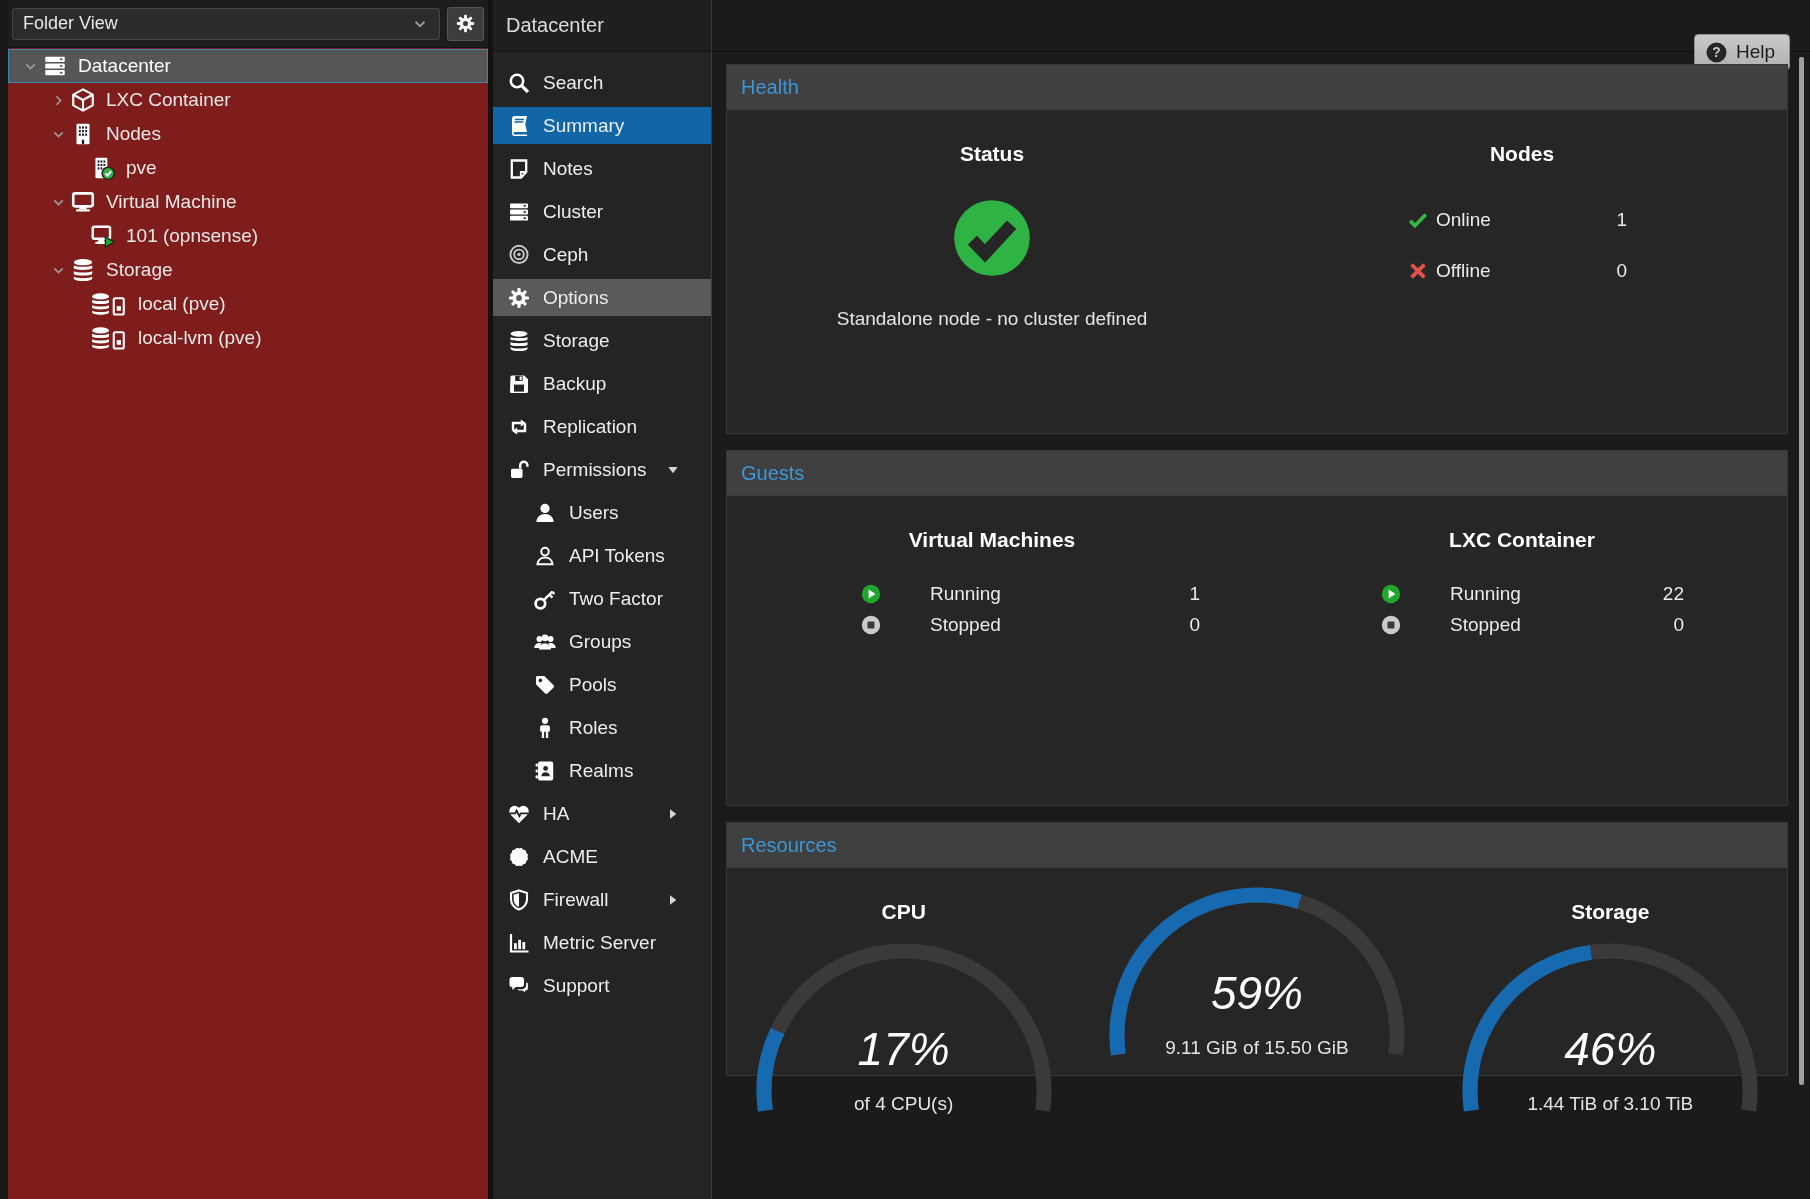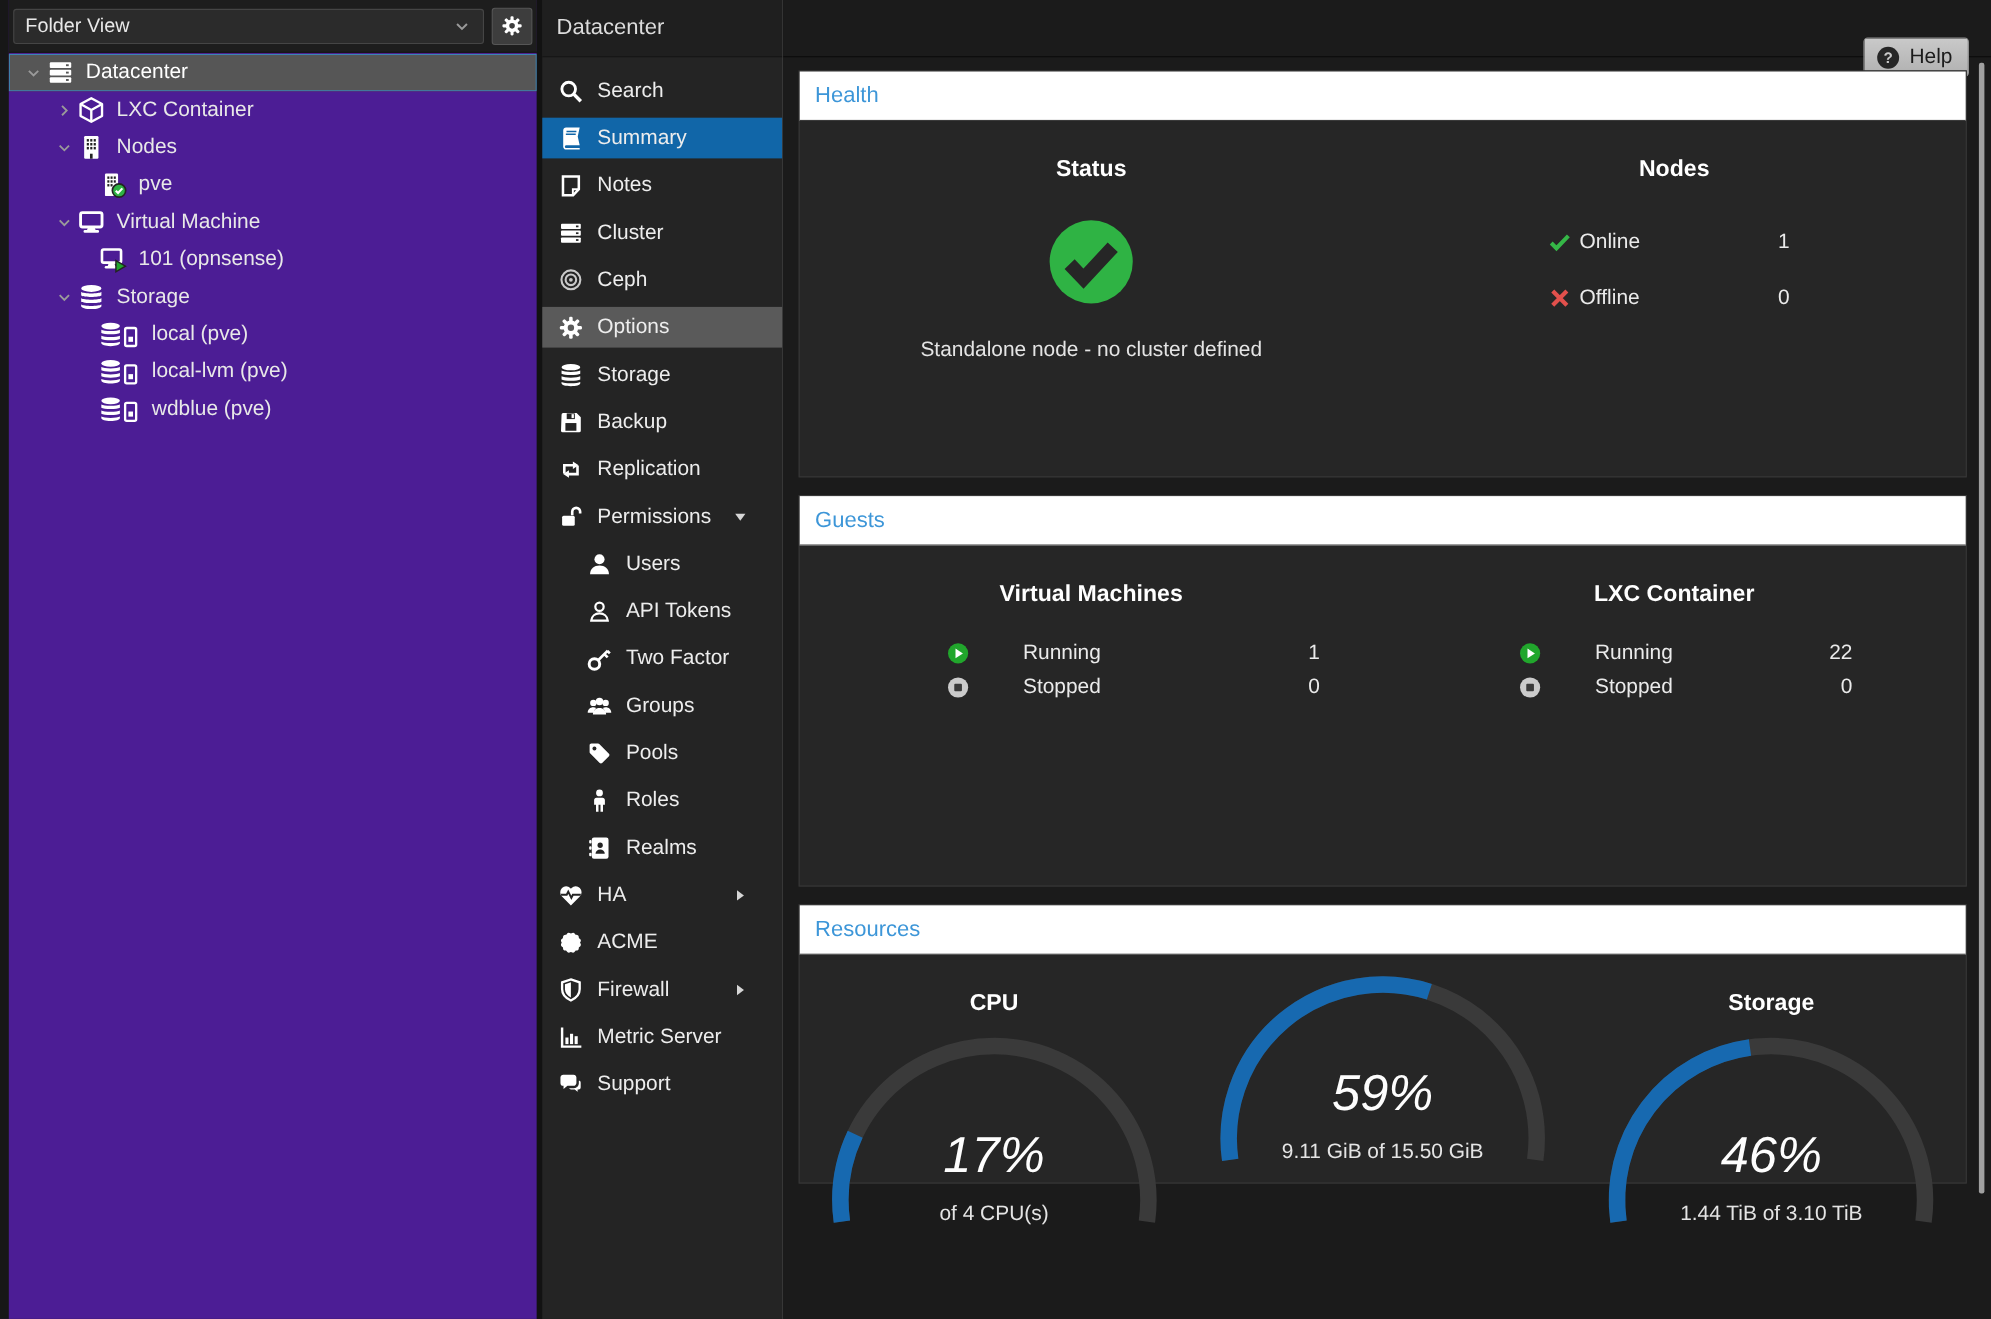--- a/index.html
+++ b/index.html
@@ -1,20 +1,20 @@
 <!DOCTYPE html>
 <html><head>
 <meta charset="utf-8">
 <style>
   html,body{margin:0;padding:0;background:#1b1b1b;width:1810px;height:1199px;overflow:hidden;
     font-family:"Liberation Sans","DejaVu Sans",sans-serif;-webkit-font-smoothing:antialiased;}
   .app{position:relative;width:1810px;height:1199px;}
 
   
-  .left-panel{position:absolute;left:0;top:0;width:488px;height:1199px;background:#4c1d95;
+  .left-panel{position:absolute;left:0;top:0;width:488px;height:1199px;background:#7f1d1d;
     border-left:8px solid #171717;box-sizing:border-box;}
   .left-toolbar{height:48px;background:#1d1d1d;border-bottom:1px solid #141414;display:flex;align-items:center;padding:0 4px 0 4px;box-sizing:border-box;}
   .combo{flex:0 0 auto;width:428px;height:32px;background:#2b2b2b;border:1px solid #454545;border-radius:3px;
     display:flex;align-items:center;color:#e8e8e8;font-size:18px;padding:0 10px;box-sizing:border-box;cursor:pointer;}
   .combo .combo-label{flex:1;}
   .gear-btn{margin-left:7px;width:38px;height:32px;background:#3d3d3d;border:1px solid #565656;border-radius:3px;
     display:flex;align-items:center;justify-content:center;cursor:pointer;--hole:#3d3d3d;}
   .tree{padding-top:1px;}
   .trow{display:flex;align-items:center;height:34px;font-size:19px;color:#e8e8e8;cursor:pointer;white-space:nowrap;}
   .trow.lvl0{padding-left:10px}.trow.lvl1{padding-left:38px}.trow.lvl2{padding-left:82px}
@@ -37,21 +37,21 @@
   .nav-item.hover{background:#5a5a5a;--hole:#5a5a5a;}
   .nico{width:24px;height:24px;flex:0 0 auto;margin-right:12px;}
   .caret{position:absolute;right:30px;width:16px;height:16px;}
 
   
   .content{position:absolute;left:712px;top:0;width:1098px;height:1199px;background:#1b1b1b;}
   .topbar{height:51px;border-bottom:1px solid #0d0d0d;position:relative;background:#1b1b1b;}
   .help-btn{position:absolute;right:20px;top:14px;height:34px;padding:0 14px 0 10px;background:linear-gradient(#c9c9c9,#b0b0b0);
     border:1px solid #8f8f8f;border-radius:4px;display:flex;align-items:center;gap:8px;color:#1c1c1c;font-size:19px;cursor:pointer;margin-top:20px;}
   .card{position:absolute;left:14px;width:1062px;background:#262626;border:1px solid #383838;box-sizing:border-box;}
-  .card-header{height:44px;background:#ffffff;border-bottom:1px solid #3a3a3a;display:flex;align-items:center;padding-left:14px;
+  .card-header{height:44px;background:#404040;border-bottom:1px solid #3a3a3a;display:flex;align-items:center;padding-left:14px;
     color:#3d96d8;font-size:20px;}
   .card-health{top:64px;height:370px;}
   .card-guests{top:450px;height:356px;}
   .card-resources{top:822px;height:254px;}
   .twocol{display:grid;grid-template-columns:1fr 1fr;}
   .col-heading{text-align:center;font-size:21px;font-weight:bold;color:#fff;padding-top:32px;}
   .status-icon-wrap{display:flex;justify-content:center;margin-top:30px;}
   .big-check{width:84px;height:84px;--hole:#262626;}
   .status-msg{text-align:center;margin-top:28px;font-size:19px;color:#e4e4e4;}
   .nrow{display:flex;align-items:center;height:51px;padding:0 160px 0 150px;font-size:19px;color:#eaeaea;}
@@ -392,26 +392,20 @@
           <svg class="ticon wide">
             <use href="#i-db-drive"></use>
           </svg>
           <span class="tlabel">local (pve)</span>
         </div>
         <div class="trow lvl2">
           <svg class="ticon wide">
             <use href="#i-db-drive"></use>
           </svg>
           <span class="tlabel">local-lvm (pve)</span>
-        </div>
-        <div class="trow lvl2">
-          <svg class="ticon wide">
-            <use href="#i-db-drive"></use>
-          </svg>
-          <span class="tlabel">wdblue (pve)</span>
         </div>
       </div>
   </div>
 
   <div class="splitter"></div>
 
   <div class="nav-panel">
     <div class="nav-header">Datacenter</div>
     <div class="nav-menu" id="navmenu">
         <div class="nav-item">

